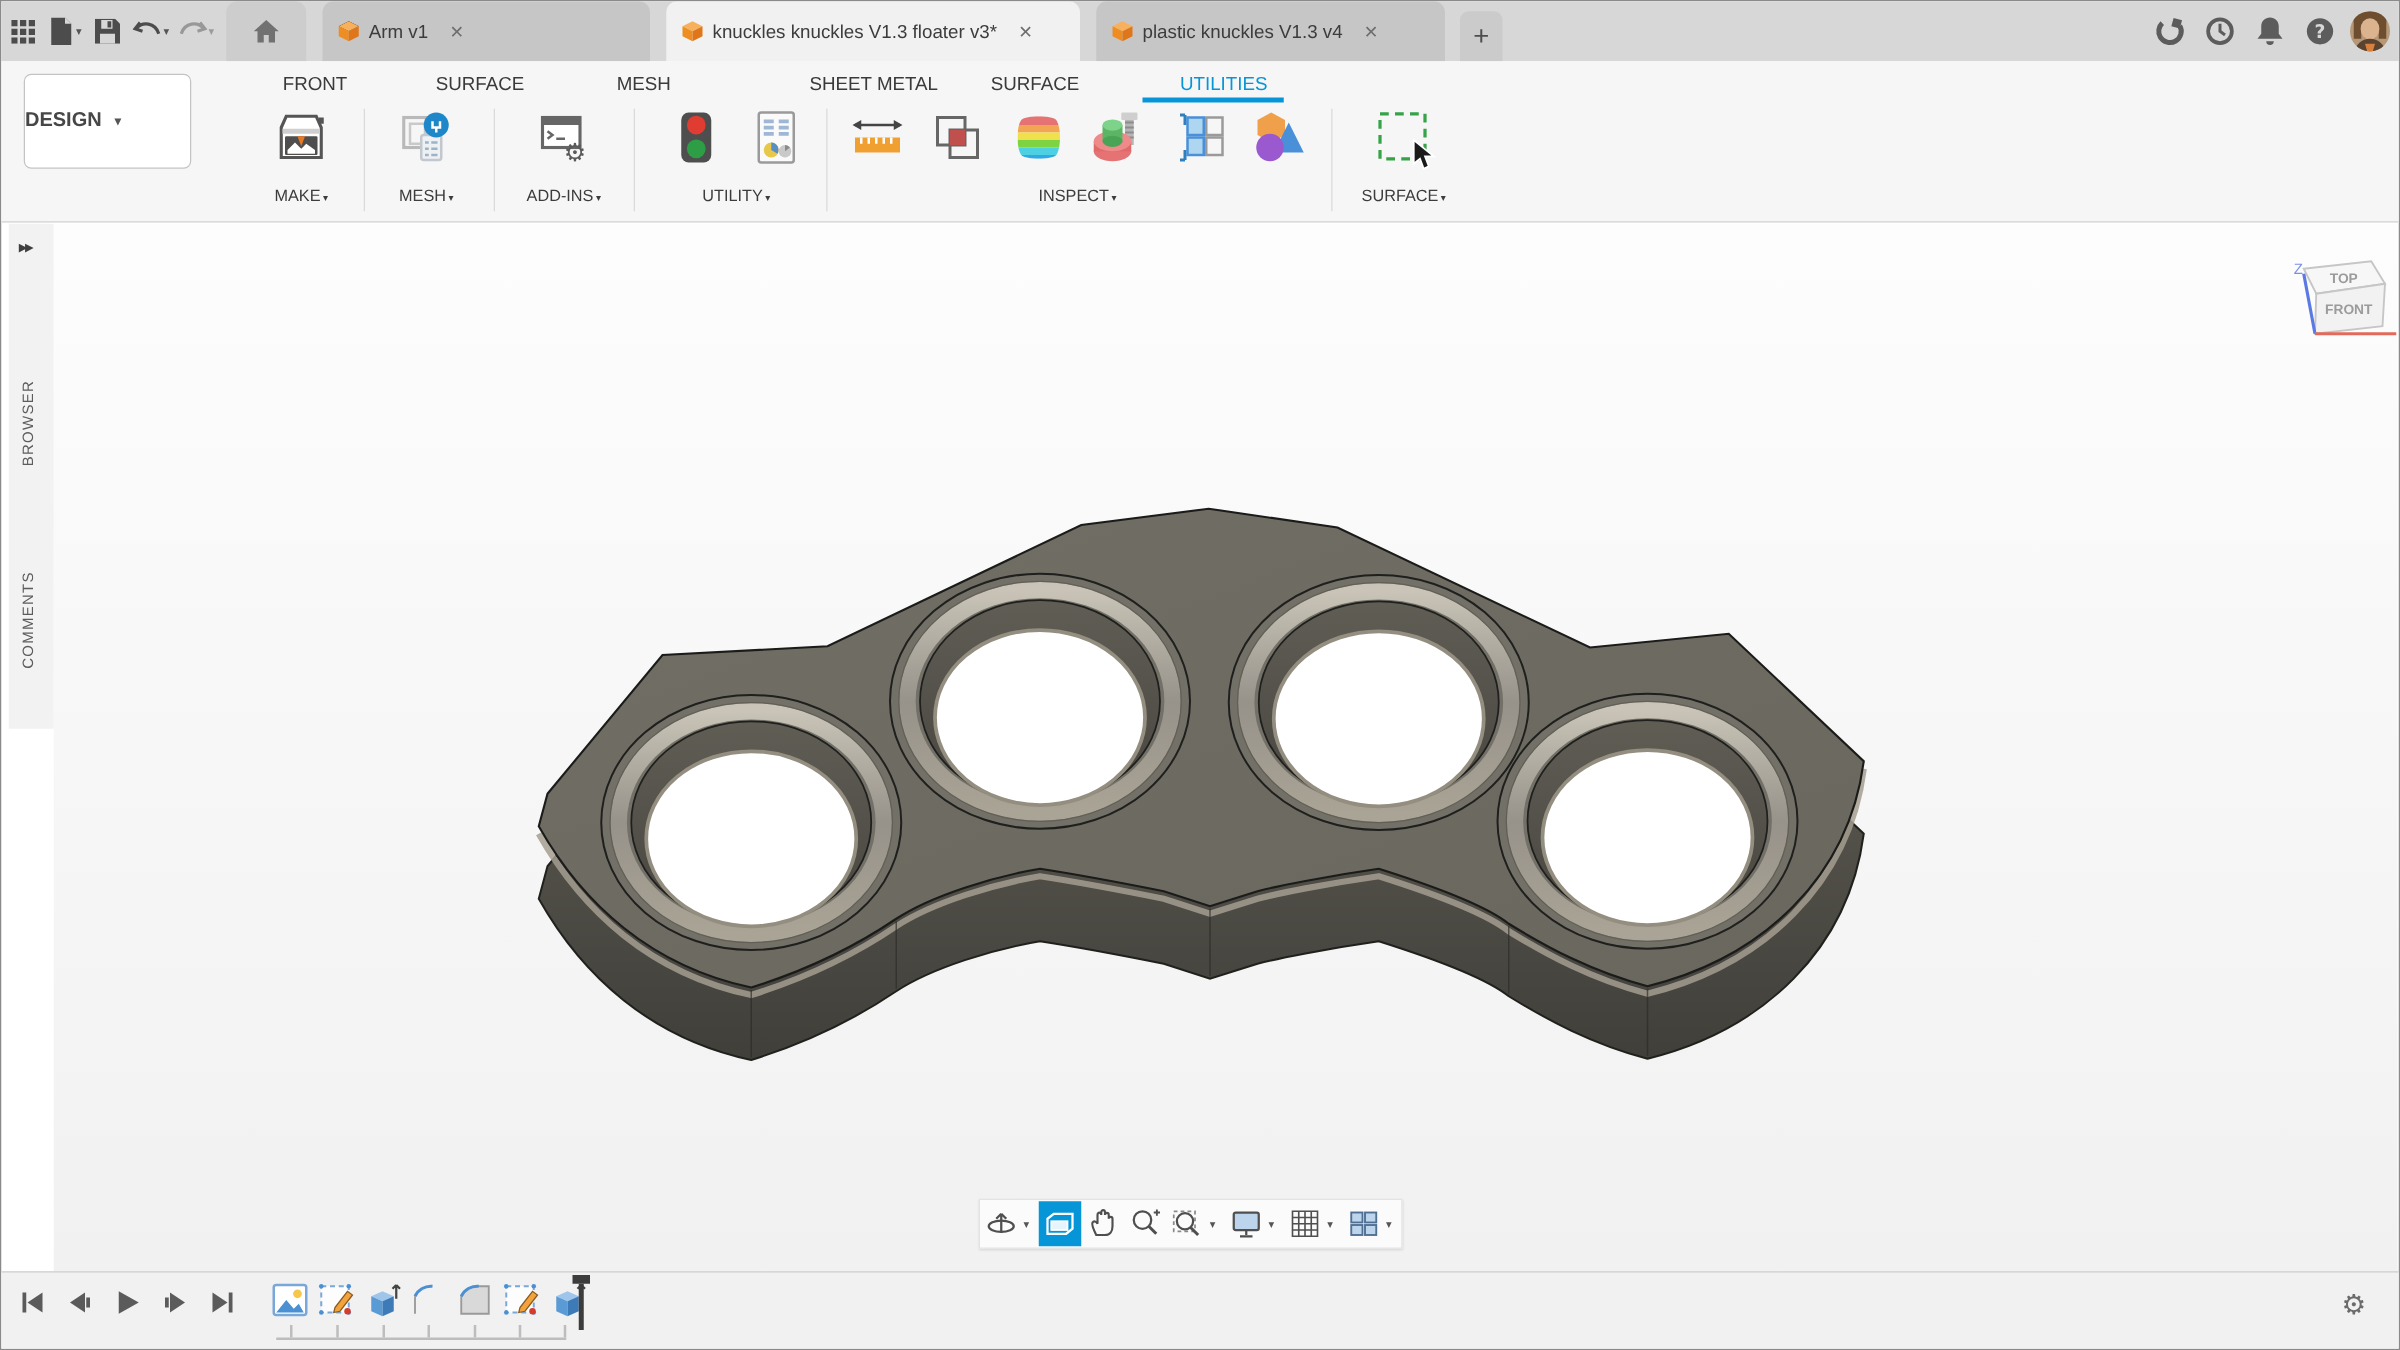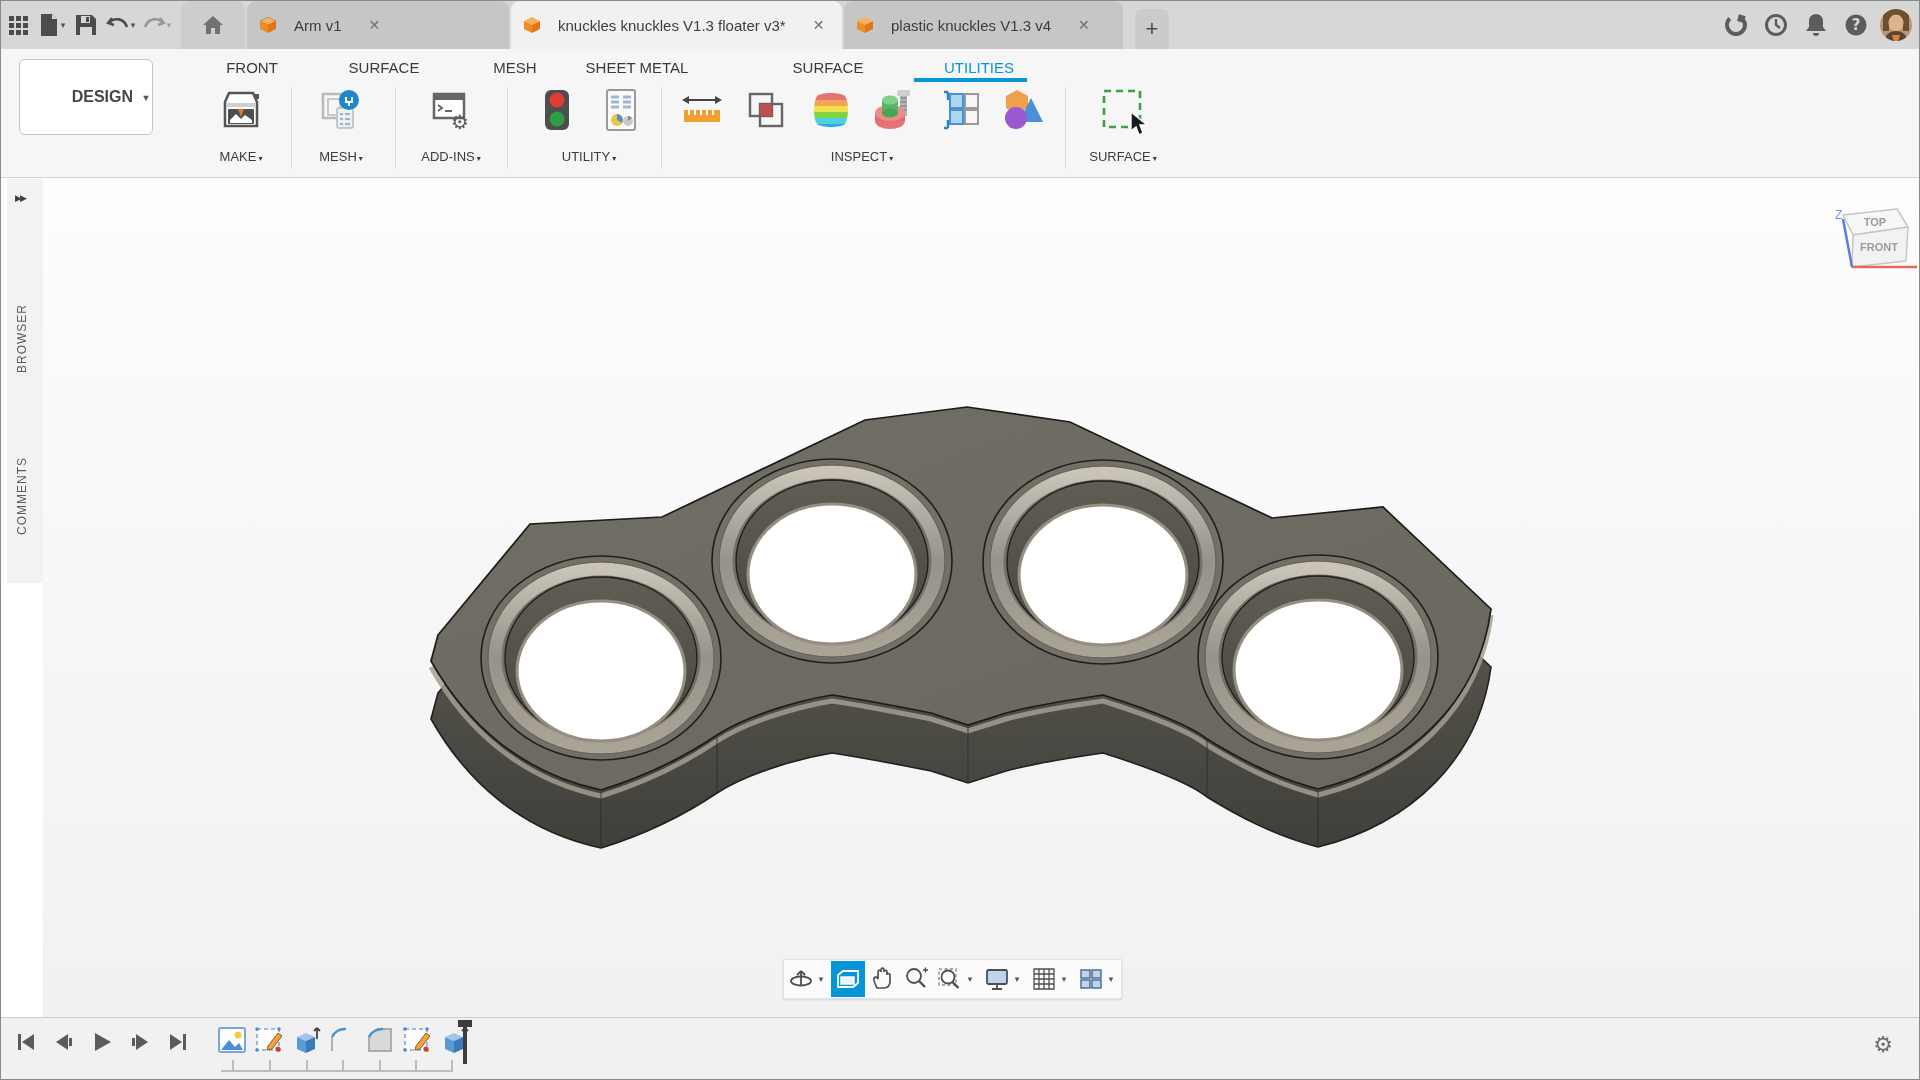--- a/index.html
+++ b/index.html
@@ -5,30 +5,30 @@
   html,body{margin:0;padding:0;background:#e8e8e8;}
   #screen{position:relative;width:1920px;height:1080px;background:#fff;overflow:hidden;
     font-family:"Liberation Sans",sans-serif;border:1px solid #8a8a8a;box-sizing:border-box;
     -webkit-font-smoothing:antialiased;}
   
   #titlebar{position:absolute;left:0;top:0;width:100%;height:48px;background:#d7d7d7;display:flex;align-items:center;}
   .tb-ico{width:34px;height:48px;display:flex;align-items:center;justify-content:center;flex:0 0 auto;cursor:pointer;}
   .tb-ico svg{display:block}
   .caret{font-size:9px;color:#555;margin-left:-6px;width:12px;text-align:center;flex:0 0 auto}
   #home-tab{width:64px;height:48px;background:#cdcdcd;border-radius:9px 9px 0 0;display:flex;align-items:center;justify-content:center;margin-left:6px;flex:0 0 auto}
-  .doctab{height:48px;display:flex;align-items:center;gap:17px;padding:0 12px;border-radius:9px 9px 0 0;background:#c6c6c6;flex:0 0 auto;box-sizing:border-box;margin-left:2px;cursor:pointer;}
+  .doctab{height:48px;display:flex;align-items:center;gap:7px;padding:0 12px;border-radius:9px 9px 0 0;background:#c6c6c6;flex:0 0 auto;box-sizing:border-box;margin-left:13px;cursor:pointer;}
   .doctab.active{background:#f1f1f1;}
   .doctab .tlabel{font-size:15px;color:#3c3c3c;white-space:nowrap;}
   .doctab .close{font-size:14px;color:#6e6e6e;margin-left:10px;}
   .doctab.w1{width:262px}.doctab.w2{width:331px}.doctab.w3{width:279px}
   #newtab{width:34px;height:40px;margin-top:8px;border-radius:7px 7px 0 0;background:#cbcbcb;display:flex;align-items:center;justify-content:center;font-size:22px;color:#4e4e4e;margin-left:12px;flex:0 0 auto;cursor:pointer}
   #tb-right{position:absolute;right:6px;top:0;height:48px;display:flex;align-items:center;gap:6px}
   
   #ribbon{position:absolute;left:0;top:48px;width:100%;height:129px;background:#f6f6f6;border-bottom:1px solid #d2d2d2;box-sizing:border-box;}
-  #design-btn{position:absolute;left:18px;top:10px;width:132px;height:74px;background:#fff;border:1px solid #c4c4c4;border-radius:6px;display:flex;align-items:center;justify-content:flex-end;gap:7px;font-size:16px;font-weight:bold;color:#474747;cursor:pointer}
+  #design-btn{position:absolute;left:18px;top:10px;width:132px;height:74px;background:#fff;border:1px solid #c4c4c4;border-radius:6px;display:flex;align-items:center;justify-content:flex-start;gap:7px;font-size:16px;font-weight:bold;color:#474747;cursor:pointer}
   .rtab{position:absolute;top:10px;transform:translateX(-50%);font-size:15px;color:#3a3a3a;white-space:nowrap;cursor:pointer}
   .rtab.active{color:#0696d7;}
   #rtab-underline{position:absolute;left:913px;top:29px;width:113px;height:4px;background:#0696d7;}
   .gicon{position:absolute;top:38px;transform:translateX(-50%);width:46px;height:46px;display:flex;align-items:center;justify-content:center;cursor:pointer}
   .gsep{position:absolute;top:38px;width:1px;height:82px;background:#dadada;}
   .glabel{position:absolute;top:100px;transform:translateX(-50%);font-size:13px;color:#3c3c3c;white-space:nowrap;cursor:pointer}
   .glabel .caret{display:inline;margin-left:2px;font-size:8px;color:#3c3c3c}
   
   #strip{position:absolute;left:6px;top:178px;width:36px;height:404px;background:#f2f2f2;}
   #strip .expand{position:absolute;left:8px;top:14px;font-size:9px;color:#3f3f3f;letter-spacing:-2px;cursor:pointer}
@@ -173,21 +173,21 @@
 
   <div id="ribbon">
     <div id="design-btn">
       <span>DESIGN</span>
         <span class="caret" style="font-size:10px;margin:0">▾</span>
     </div>
 
     <span class="rtab" style="left:251px">FRONT</span>
     <span class="rtab" style="left:383px">SURFACE</span>
     <span class="rtab" style="left:514px">MESH</span>
-    <span class="rtab" style="left:636px">SHEET METAL</span>
+    <span class="rtab" style="left:698px">SHEET METAL</span>
     <span class="rtab" style="left:827px">SURFACE</span>
     <span class="rtab active" style="left:978px">UTILITIES</span>
     <div id="rtab-underline"></div>
 
     <div class="gicon" style="left:240px">
       <svg width="44" height="44" viewBox="0 0 44 44">
           <path d="M6,14 L10,5 h24 l4,9 v24 H6 z" fill="#fff" stroke="#555" stroke-width="2.5"></path>
           <rect x="7" y="15" width="30" height="4" fill="#cfcfcf"></rect>
           <rect x="36" y="6" width="4" height="5" fill="#555"></rect>
           <rect x="9" y="21" width="26" height="15" rx="1" fill="#4e4e4e"></rect>

